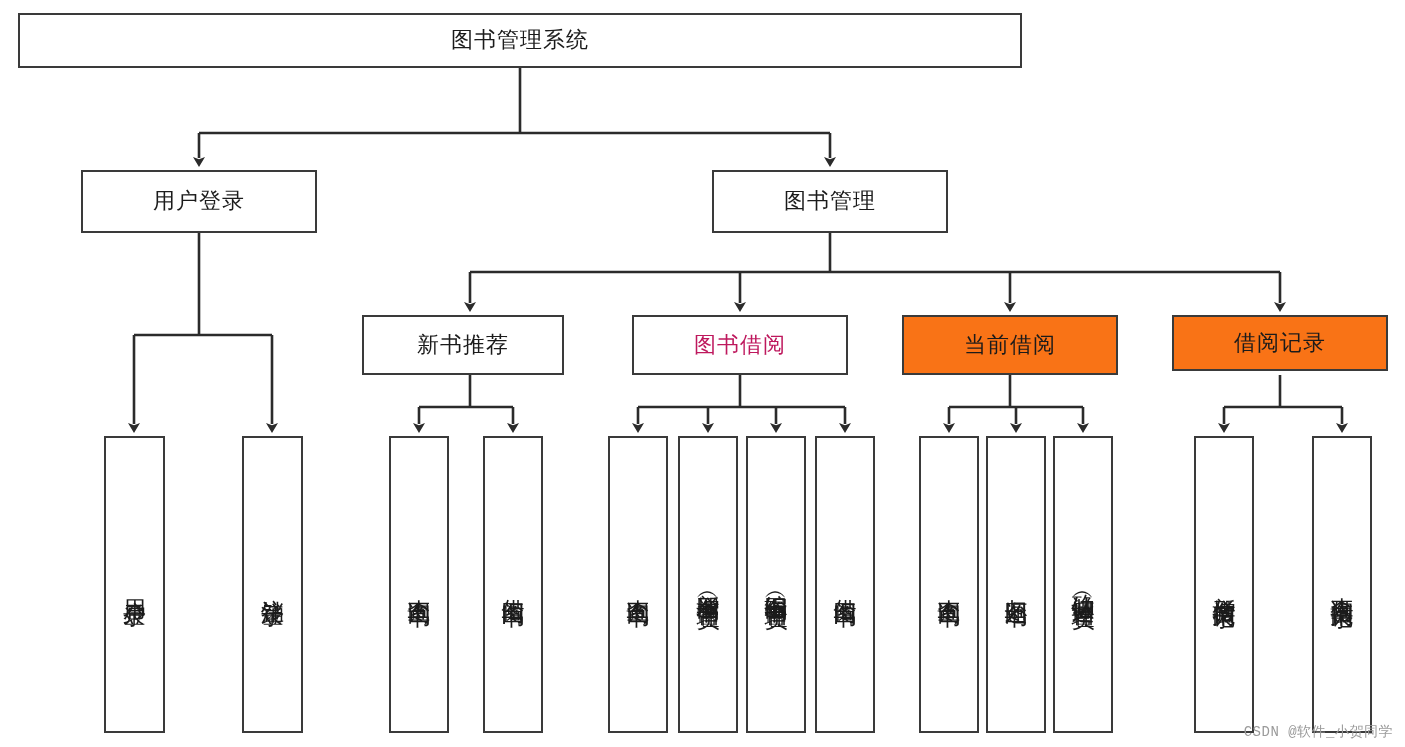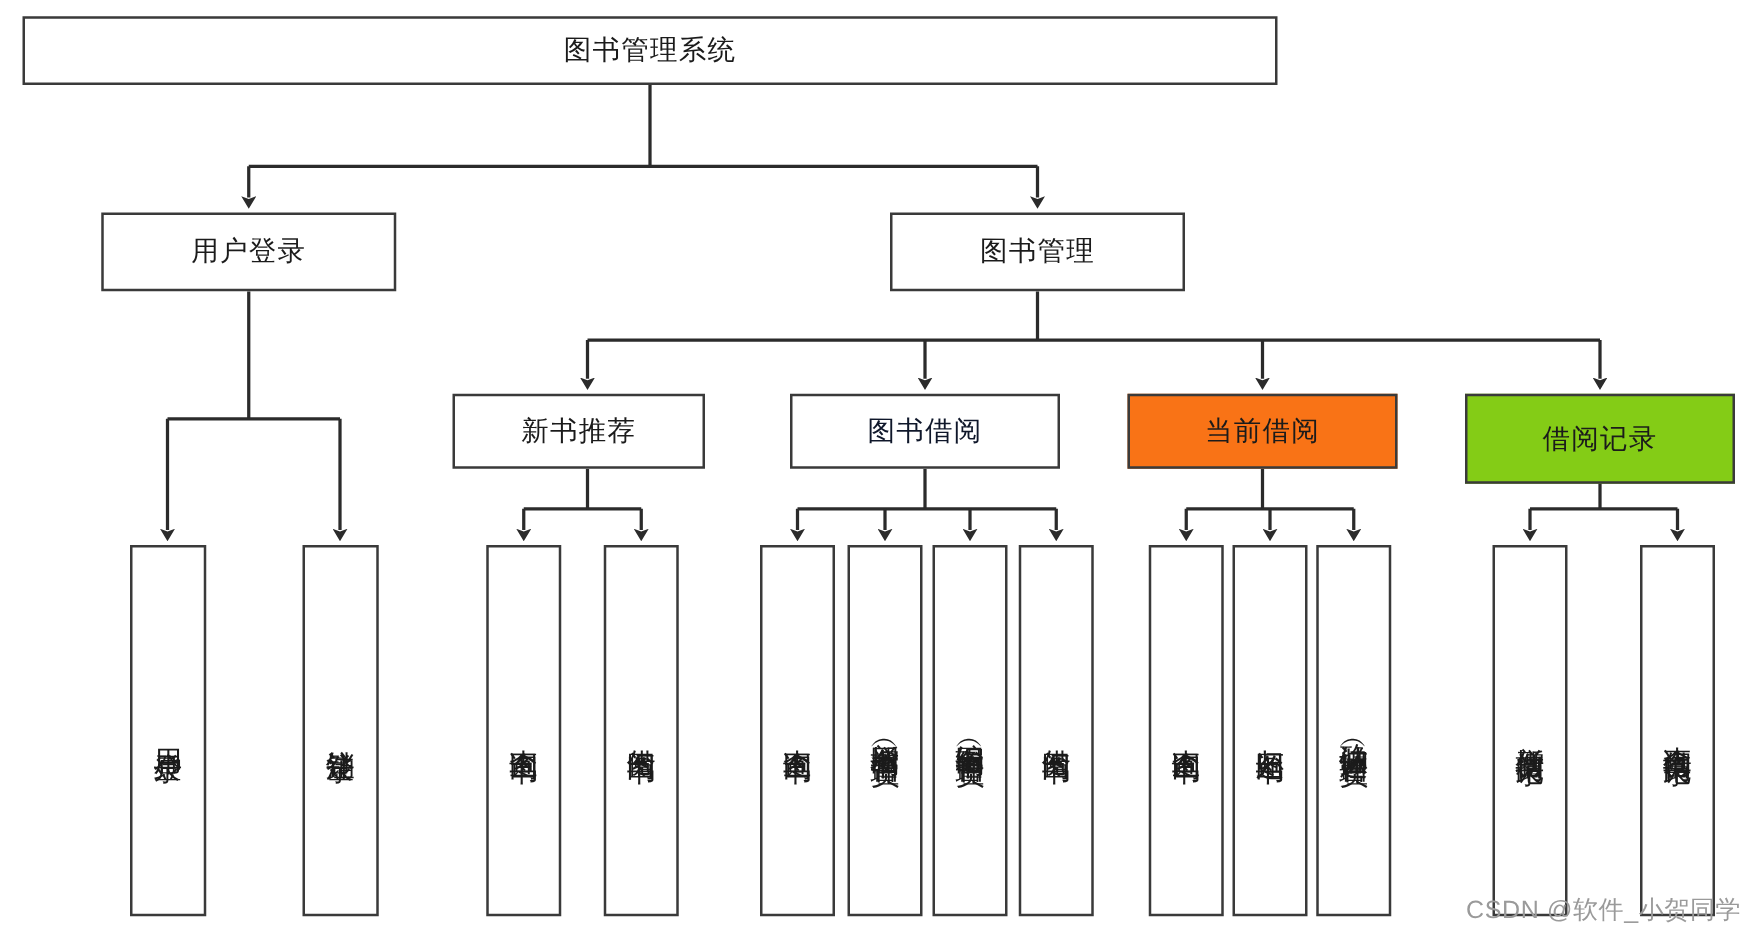--- a/index.html
+++ b/index.html
@@ -55,24 +55,25 @@
   }
   .node-box .label {
     display: block;
     white-space: pre-line;
     text-align: right;
   }
   .watermark {
     position: absolute;
     right: 12px;
     bottom: 6px;
-    font-size: 20px;
+    font-size: 14px;
     color: #9a9a9a;
     letter-spacing: 0.5px;
     user-select: none;
+    font-family: Liberation Mono, monospace;
   }
 </style>
 </head>
 <body>
 
 <div id="canvas">
 
   <svg class="diagram" viewBox="0 0 1405 747" xmlns="http://www.w3.org/2000/svg">
     <defs>
       <marker id="arrow" markerWidth="10" markerHeight="12" refX="1" refY="6" orient="auto" markerUnits="userSpaceOnUse">
@@ -130,27 +131,27 @@
   <div class="node-box horizontal" style="left: 81px; top: 170px; width: 236px; height: 63px; border-color: rgb(58, 58, 58); background: rgb(255, 255, 255); color: rgb(27, 27, 27);">
     <span class="label">用户登录</span>
   </div>
   <div class="node-box horizontal" style="left: 712px; top: 170px; width: 236px; height: 63px; border-color: rgb(58, 58, 58); background: rgb(255, 255, 255); color: rgb(27, 27, 27);">
     <span class="label">图书管理</span>
   </div>
 
   <div class="node-box horizontal" style="left: 362px; top: 315px; width: 202px; height: 60px; border-color: rgb(58, 58, 58); background: rgb(255, 255, 255); color: rgb(27, 27, 27);">
     <span class="label">新书推荐</span>
   </div>
-  <div class="node-box horizontal" style="left: 632px; top: 315px; width: 216px; height: 60px; border-color: rgb(58, 58, 58); background: rgb(255, 255, 255); color: #0f172a;">
+  <div class="node-box horizontal" style="left: 632px; top: 315px; width: 216px; height: 60px; border-color: rgb(58, 58, 58); background: rgb(255, 255, 255); color: #be185d;">
     <span class="label">图书借阅</span>
   </div>
   <div class="node-box horizontal" style="left: 902px; top: 315px; width: 216px; height: 60px; border-color: rgb(58, 58, 58); background: #f97316; color: rgb(27, 27, 27);">
     <span class="label">当前借阅</span>
   </div>
-  <div class="node-box horizontal" style="left: 1172px; top: 315px; width: 216px; height: 72px; border-color: rgb(58, 58, 58); background: #84cc16; color: rgb(27, 27, 27);">
+  <div class="node-box horizontal" style="left: 1172px; top: 315px; width: 216px; height: 56px; border-color: rgb(58, 58, 58); background: #f97316; color: rgb(27, 27, 27);">
     <span class="label">借阅记录</span>
   </div>
 
   <div class="node-box vertical" style="left: 104px; top: 436px; width: 61px; height: 297px; border-color: rgb(58, 58, 58); background: rgb(255, 255, 255); color: rgb(27, 27, 27);">
     <span class="label">用户登录</span>
   </div>
   <div class="node-box vertical" style="left: 242px; top: 436px; width: 61px; height: 297px; border-color: rgb(58, 58, 58); background: rgb(255, 255, 255); color: rgb(27, 27, 27);">
     <span class="label">注销登录</span>
   </div>
   <div class="node-box vertical" style="left: 389px; top: 436px; width: 60px; height: 297px; border-color: rgb(58, 58, 58); background: rgb(255, 255, 255); color: rgb(27, 27, 27);">

